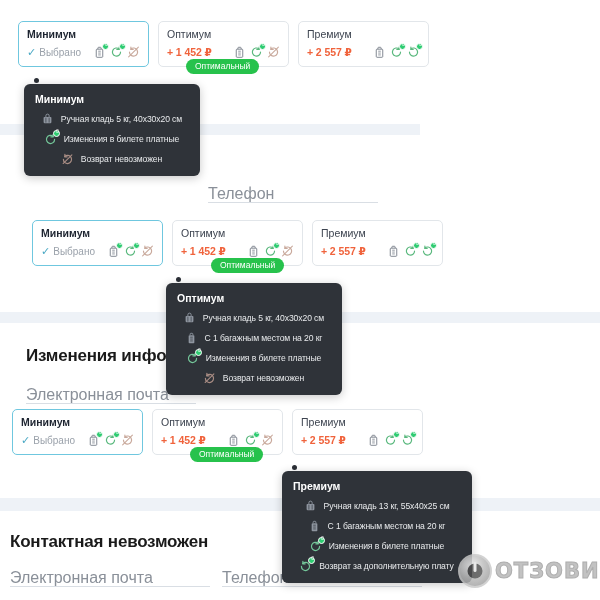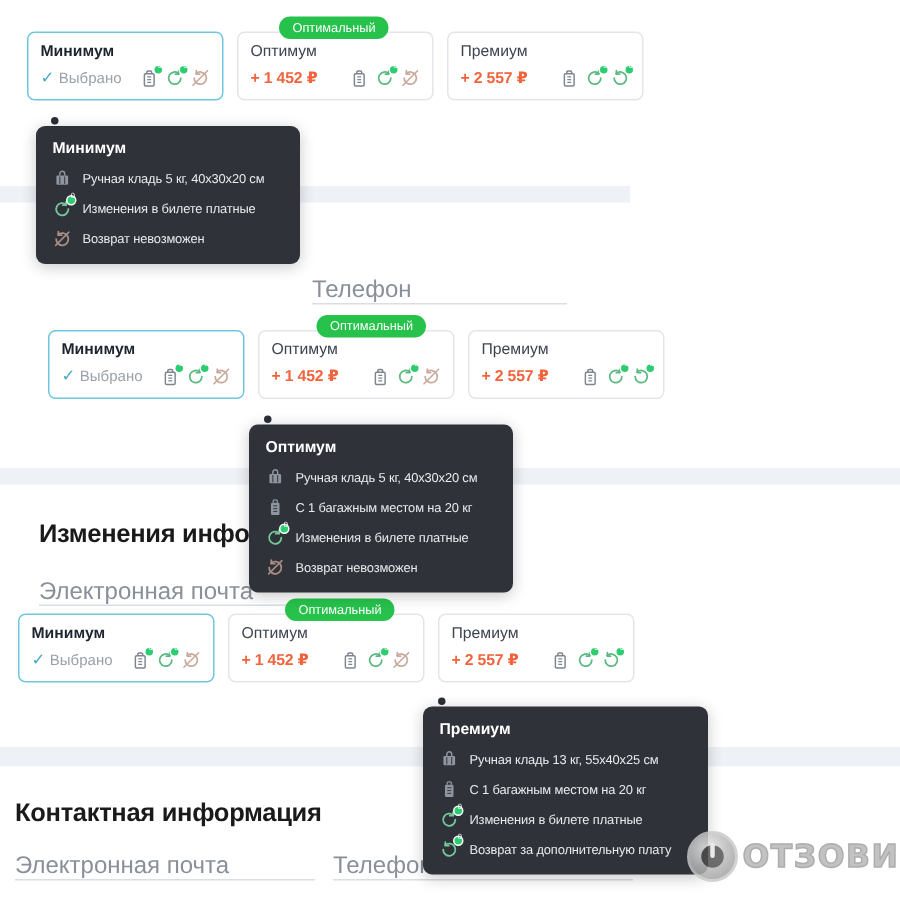--- a/index.html
+++ b/index.html
@@ -92,20 +92,21 @@
   .best-badge{
     position:absolute;
     background:#27c24c;
     color:#fff;
     font-size:8.5px;
     border-radius:9px;
     padding:2px 9px 3px 9px;
     white-space:nowrap;
     z-index:5;
     line-height:10px;
+    margin-top:48px;
   }
 
   .anchor-dot{
     position:absolute;
     width:5px;height:5px;border-radius:50%;
     background:#2b2f36;
     z-index:30;
   }
 
   
@@ -124,20 +125,21 @@
     color:#ffffff;
     margin-bottom:7px;
     white-space:nowrap;
   }
   .tt-row{
     display:flex;
     align-items:center;
     gap:7px;
     margin-bottom:6px;
     white-space:nowrap;
+    justify-content:center;
   }
   .tt-row:last-child{margin-bottom:0;}
   .tt-text{font-size:8.6px;color:#e8eaec;letter-spacing:-0.1px;}
   .tt-ic{position:relative;width:13px;height:14px;flex:0 0 13px;}
   .tt-ic svg{display:block;width:13px;height:14px;}
 
   
   .watermark{
     position:absolute;
     display:flex;
@@ -605,21 +607,21 @@
             </svg>
           <span class="badge">
               <span>0</span>
             </span>
         </span>
       </div>
     </div>
   </div>
 </div>
 
-<div class="section-title" style="left:10px;top:532px;">Контактная информация</div>
+<div class="section-title" style="left:10px;top:532px;">Контактная невозможен</div>
 <div class="field-label" style="left:10px;top:569px;">Электронная почта</div>
 <div class="field-line" style="left:10px;top:586px;width:200px;"></div>
 <div class="field-label" style="left:222px;top:569px;">Телефон</div>
 <div class="field-line" style="left:222px;top:586px;width:200px;"></div>
 
 <div class="anchor-dot" style="left:292px;top:465px;"></div>
 
 <div class="tooltip" style="left:282px;top:471px;width:190px;">
   <div class="tt-title">Премиум</div>
 

